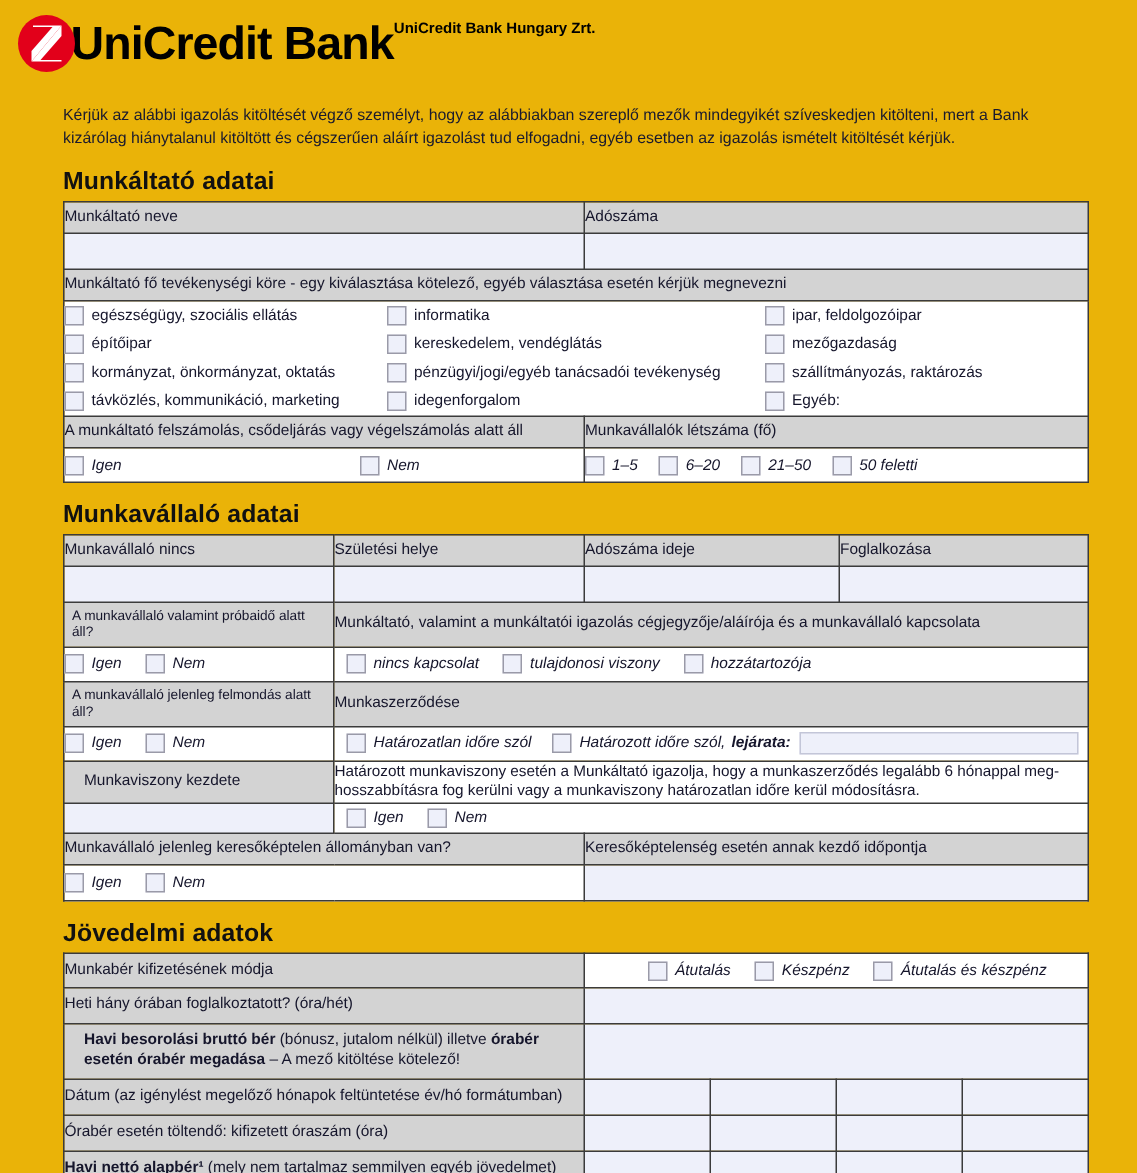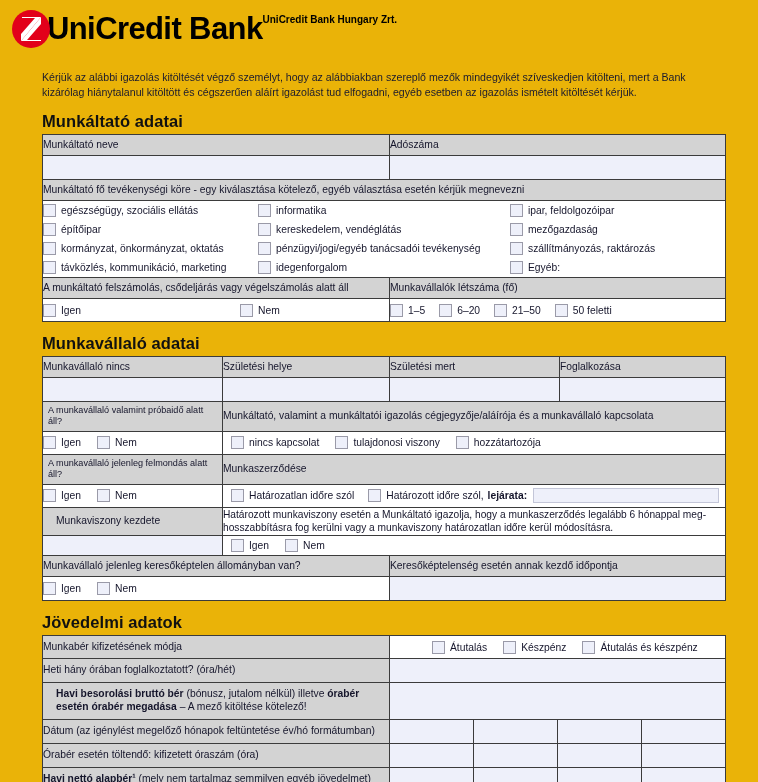--- a/index.html
+++ b/index.html
@@ -117,20 +117,21 @@
   .lbl.tall { height: auto; padding: 5px 13px; }
   .inp {
     background: #eef0fa;
     height: 24px;
   }
   .inp.t20 { height: 20px; }
   .white {
     background: #ffffff;
     height: 23px;
     padding: 0 7px;
+    font-style: italic;
   }
   .note {
     background: #ffffff;
     font-size: 10.2px;
     color: #15152b;
     padding: 5px 7px;
     line-height: 1.35;
   }
 
   
@@ -327,21 +328,21 @@
       <colgroup>
           <col style="width:180px">
           <col style="width:167px">
           <col style="width:170px">
           <col style="width:166px">
         </colgroup>
       <tbody>
           <tr>
         <td class="lbl">Munkavállaló nincs</td>
         <td class="lbl">Születési helye</td>
-        <td class="lbl">Születési mert</td>
+        <td class="lbl">Adószáma ideje</td>
         <td class="lbl">Foglalkozása</td>
       </tr>
       <tr>
         <td class="inp"></td>
         <td class="inp"></td>
         <td class="inp"></td>
         <td class="inp"></td>
       </tr>
       <tr>
         <td class="lbl sm">A munkavállaló valamint próbaidő alatt áll?</td>

